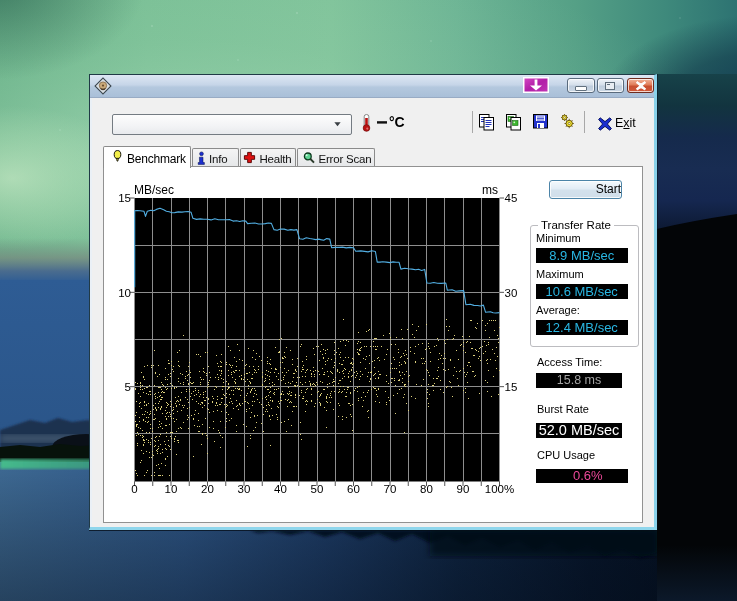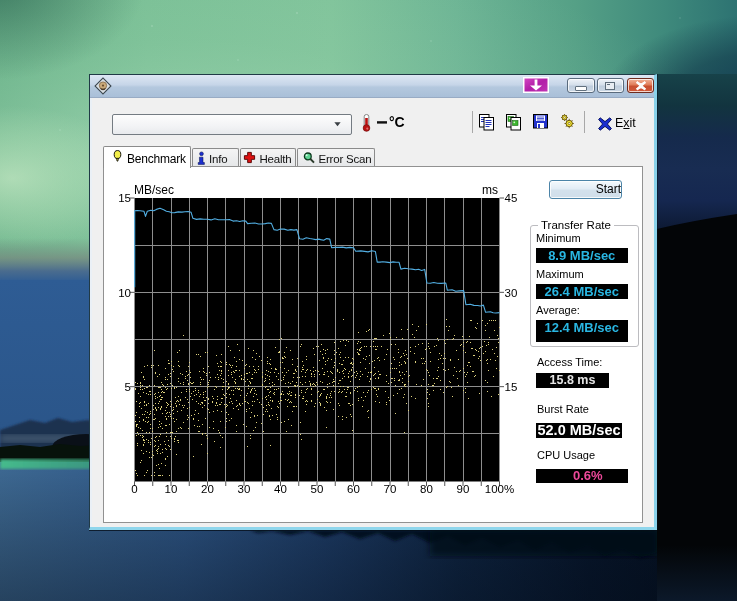--- a/index.html
+++ b/index.html
@@ -6,21 +6,21 @@
 #win{position:absolute;left:89px;top:74px;width:568px;height:456px}
 .abs{position:absolute}
 #frame{position:absolute;inset:0;background:#f0f0f0;border-left:1px solid #203a46;border-top:1px solid #203a46;border-right:3px solid #8ad2ea;border-bottom:3px solid #8fd6ec;box-shadow:inset 2px 0 0 #eaf0f6,0 1px 0 rgba(5,14,24,.75),1px 0 0 rgba(5,14,24,.5)}
 #titlebar{position:absolute;left:1px;top:1px;width:564px;height:22px;background:linear-gradient(#dde7f3,#c6d5e8 45%,#b4c8de 55%,#a9bfd8);border-bottom:1px solid #98abc4}
 #title{position:absolute;left:26px;top:3.5px;font-size:13px;color:#12263a}
 .capbtn{position:absolute;top:4px;height:13px;border-radius:3px;border:1px solid #5a6b7d;box-shadow:inset 0 0 0 1px rgba(255,255,255,.75)}
 .capgrad{background:linear-gradient(#f0f4f9,#d5dfeb 45%,#bfcddd 55%,#ccd8e5)}
 #page{position:absolute;left:14px;top:92px;width:538px;height:355px;background:#fff;border:1px solid #919191}
 .tab{position:absolute;border:1px solid #8b8b8b;border-bottom:none;background:linear-gradient(#f4f4f4,#e4e6e8);font-size:12px;color:#000}
 .vlabel{position:absolute;font-size:11px;color:#000}
-.vbox{position:absolute;background:#000;color:#29b6e2;font-weight:bold;text-align:center}
+.vbox{position:absolute;background:#000;color:#29b6e2;font-weight:normal;text-align:center}
 </style></head>
 <body>
 <svg id="desk" width="737" height="601" viewBox="0 0 737 601">
 <defs>
 <linearGradient id="skyH" x1="0" y1="0" x2="1" y2="0">
 <stop offset="0" stop-color="#69b289"></stop>
         <stop offset=".2" stop-color="#79bf95"></stop>
 <stop offset=".45" stop-color="#7fc39a"></stop>
         <stop offset=".62" stop-color="#6cb494"></stop>
 <stop offset=".78" stop-color="#55a086"></stop>
@@ -345,23 +345,23 @@
           <text x="396.5" y="325.5" font-size="11.5">100%</text>
         </g>
 </g>
 </svg>
 <div class="abs" style="left:460px;top:105.5px;width:71px;height:17.5px;border:1px solid #4c84a8;border-radius:3px;background:linear-gradient(#f4f9fd,#e3edf6 45%,#d3e1ec 55%,#cfdeea);box-shadow:inset 0 0 0 1px rgba(255,255,255,.8);font-size:12px;color:#000;text-align:right;line-height:17px">Start</div>
 <div class="abs" style="left:440.5px;top:150.5px;width:107px;height:120px;border:1px solid #bcbcc0;border-radius:3px"></div>
 <div class="abs" style="left:449px;top:144.5px;font-size:11.5px;color:#000;background:#fff;padding:0 3px">Transfer Rate</div>
 <div class="vlabel" style="left:447px;top:157.5px">Minimum</div>
 <div class="vbox" style="left:447px;top:173.5px;width:91.5px;height:15px;font-size:13px;line-height:15px">8.9 MB/sec</div>
 <div class="vlabel" style="left:447px;top:193.5px">Maximum</div>
-<div class="vbox" style="left:447px;top:210px;width:91.5px;height:15px;font-size:13px;line-height:15px">26.4 MB/sec</div>
+<div class="vbox" style="left:447px;top:210px;width:91.5px;height:15px;font-size:13px;line-height:15px">10.6 MB/sec</div>
 <div class="vlabel" style="left:447px;top:229.5px">Average:</div>
-<div class="vbox" style="left:447px;top:246px;width:91.5px;height:22px;font-size:13px;line-height:15px">12.4 MB/sec</div>
+<div class="vbox" style="left:447px;top:246px;width:91.5px;height:15px;font-size:13px;line-height:15px">12.4 MB/sec</div>
 <div class="vlabel" style="left:448px;top:282px">Access Time:</div>
-<div class="vbox" style="left:447px;top:298.5px;width:73px;height:15px;font-size:12.5px;line-height:15px;color:#e5e5e5">15.8 ms</div>
+<div class="vbox" style="left:447px;top:298.5px;width:86px;height:15px;font-size:12.5px;line-height:15px;color:#a3a3a3">15.8 ms</div>
 <div class="vlabel" style="left:448px;top:329px">Burst Rate</div>
 <div class="vbox" style="left:447px;top:348.5px;width:86px;height:15px;font-size:14.5px;line-height:15px;color:#fff">52.0 MB/sec</div>
 <div class="vlabel" style="left:448px;top:375px">CPU Usage</div>
 <div class="vbox" style="left:447px;top:394.5px;width:91.5px;height:14px;font-size:13px;line-height:14px;color:#ec4899;text-indent:12px">0.6%</div>
 
 </div>
 
 </body></html>

